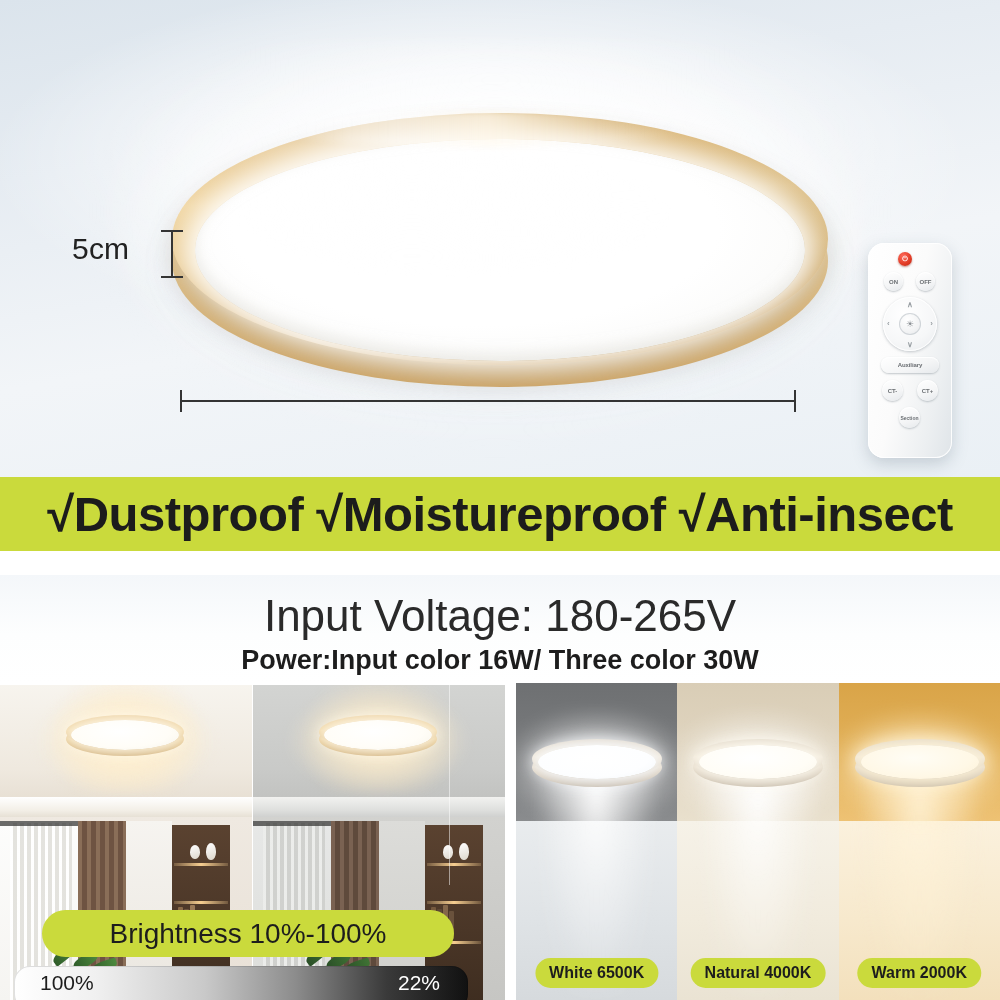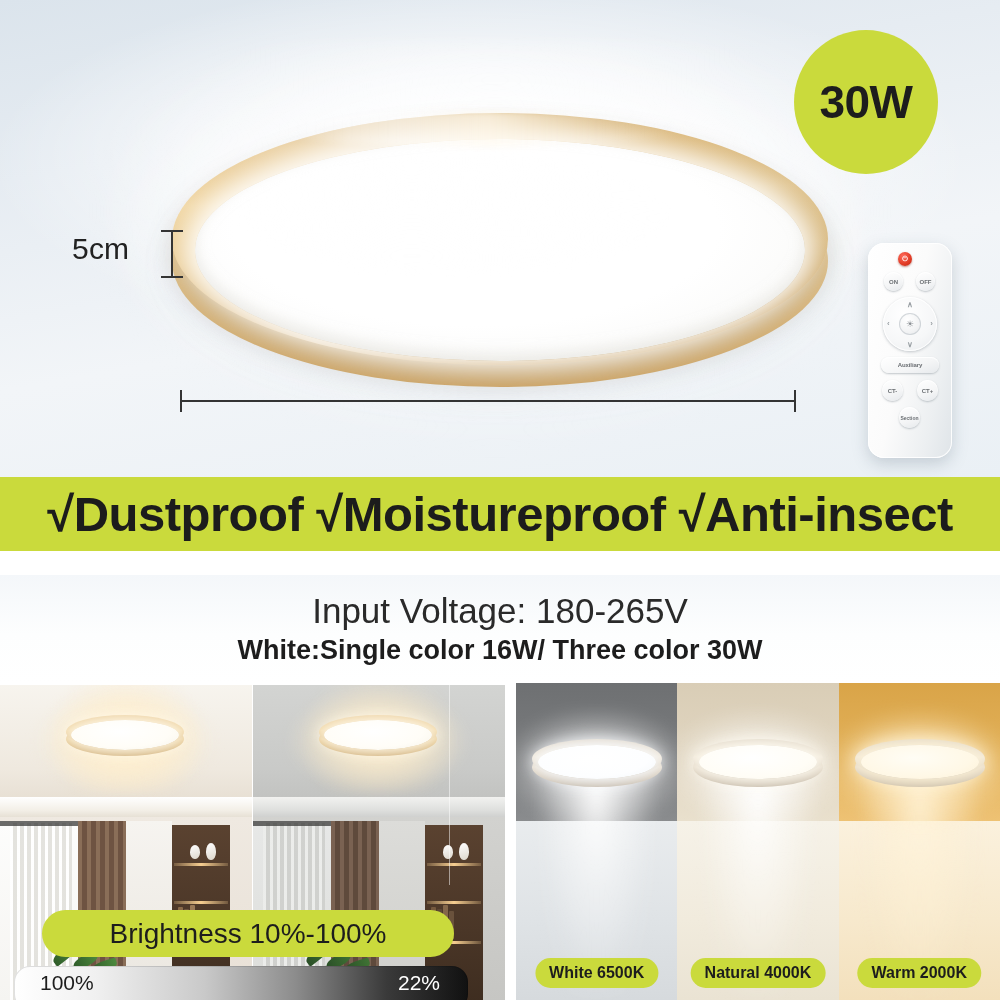--- a/index.html
+++ b/index.html
@@ -158,21 +158,21 @@
   .banner span{
     font-size:49px; font-weight:700; color:#1c1c1c; letter-spacing:-0.5px; white-space:nowrap;
   }
 
   
   .specs{
     position:absolute; left:0; top:575px; width:1000px; height:108px;
     background:linear-gradient(180deg,#f4f7fa 0%,#fdfefe 55%,#ffffff 100%);
     text-align:center;
   }
-  .spec-voltage{ margin-top:16px; font-size:35px; color:#2a2a2a; }
+  .spec-voltage{ margin-top:16px; font-size:44px; color:#2a2a2a; }
   .spec-power{ margin-top:4px; font-size:27px; font-weight:700; color:#1d1d1d; }
 
   
   .bottom{ position:absolute; left:0; top:683px; width:1000px; height:317px; background:#fff; }
 
   .brightness-block{ position:absolute; left:0; top:2px; width:505px; height:317px; overflow:hidden; }
   .scene{ position:absolute; top:0; width:252px; height:317px; overflow:hidden; }
   .scene.a{ left:0; } .scene.b{ left:253px; }
 
   
@@ -297,23 +297,20 @@
         <div class="stem"></div>
         <div class="cap b"></div>
     </div>
 
     <div class="dim-h">
       <div class="cap l"></div>
         <div class="stem"></div>
         <div class="cap r"></div>
     </div>
 
-    <div class="badge-30w">
-      <span>30W</span>
-    </div>
 
     <div class="remote">
       <div class="rbtn rbtn-power">
         <span>⏻</span>
       </div>
       <div class="rbtn rbtn-on">
         <span>ON</span>
       </div>
       <div class="rbtn rbtn-off">
         <span>OFF</span>
@@ -341,21 +338,21 @@
       </div>
     </div>
   </div>
 
   <div class="banner">
     <span>√Dustproof √Moistureproof √Anti-insect</span>
   </div>
 
   <div class="specs">
     <div class="spec-voltage">Input Voltage: 180-265V</div>
-    <div class="spec-power">White:Single color 16W/ Three color 30W</div>
+    <div class="spec-power">Power:Input color 16W/ Three color 30W</div>
   </div>
 
   <div class="bottom">
 
     <div class="brightness-block">
 
       <div class="scene a">
         <div class="ceil"></div>
         <div class="ceil-glow"></div>
         <div class="cove"></div>

